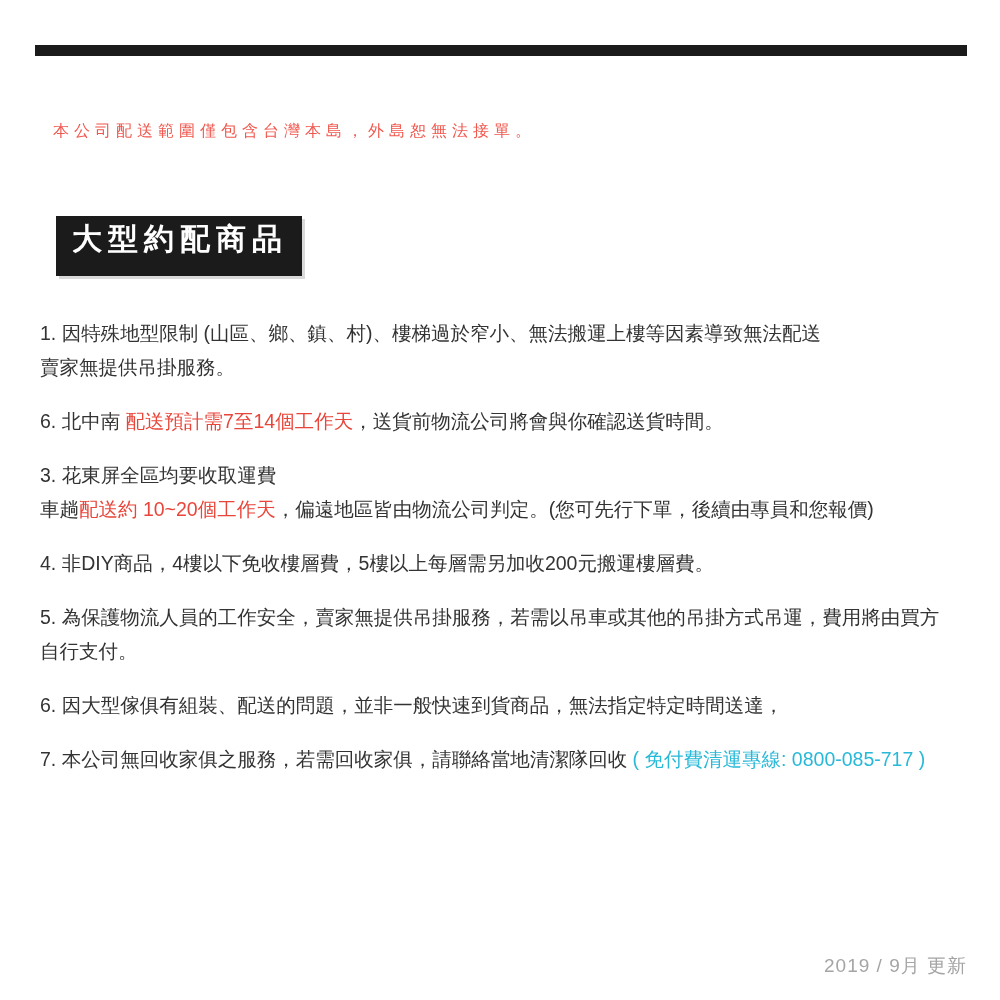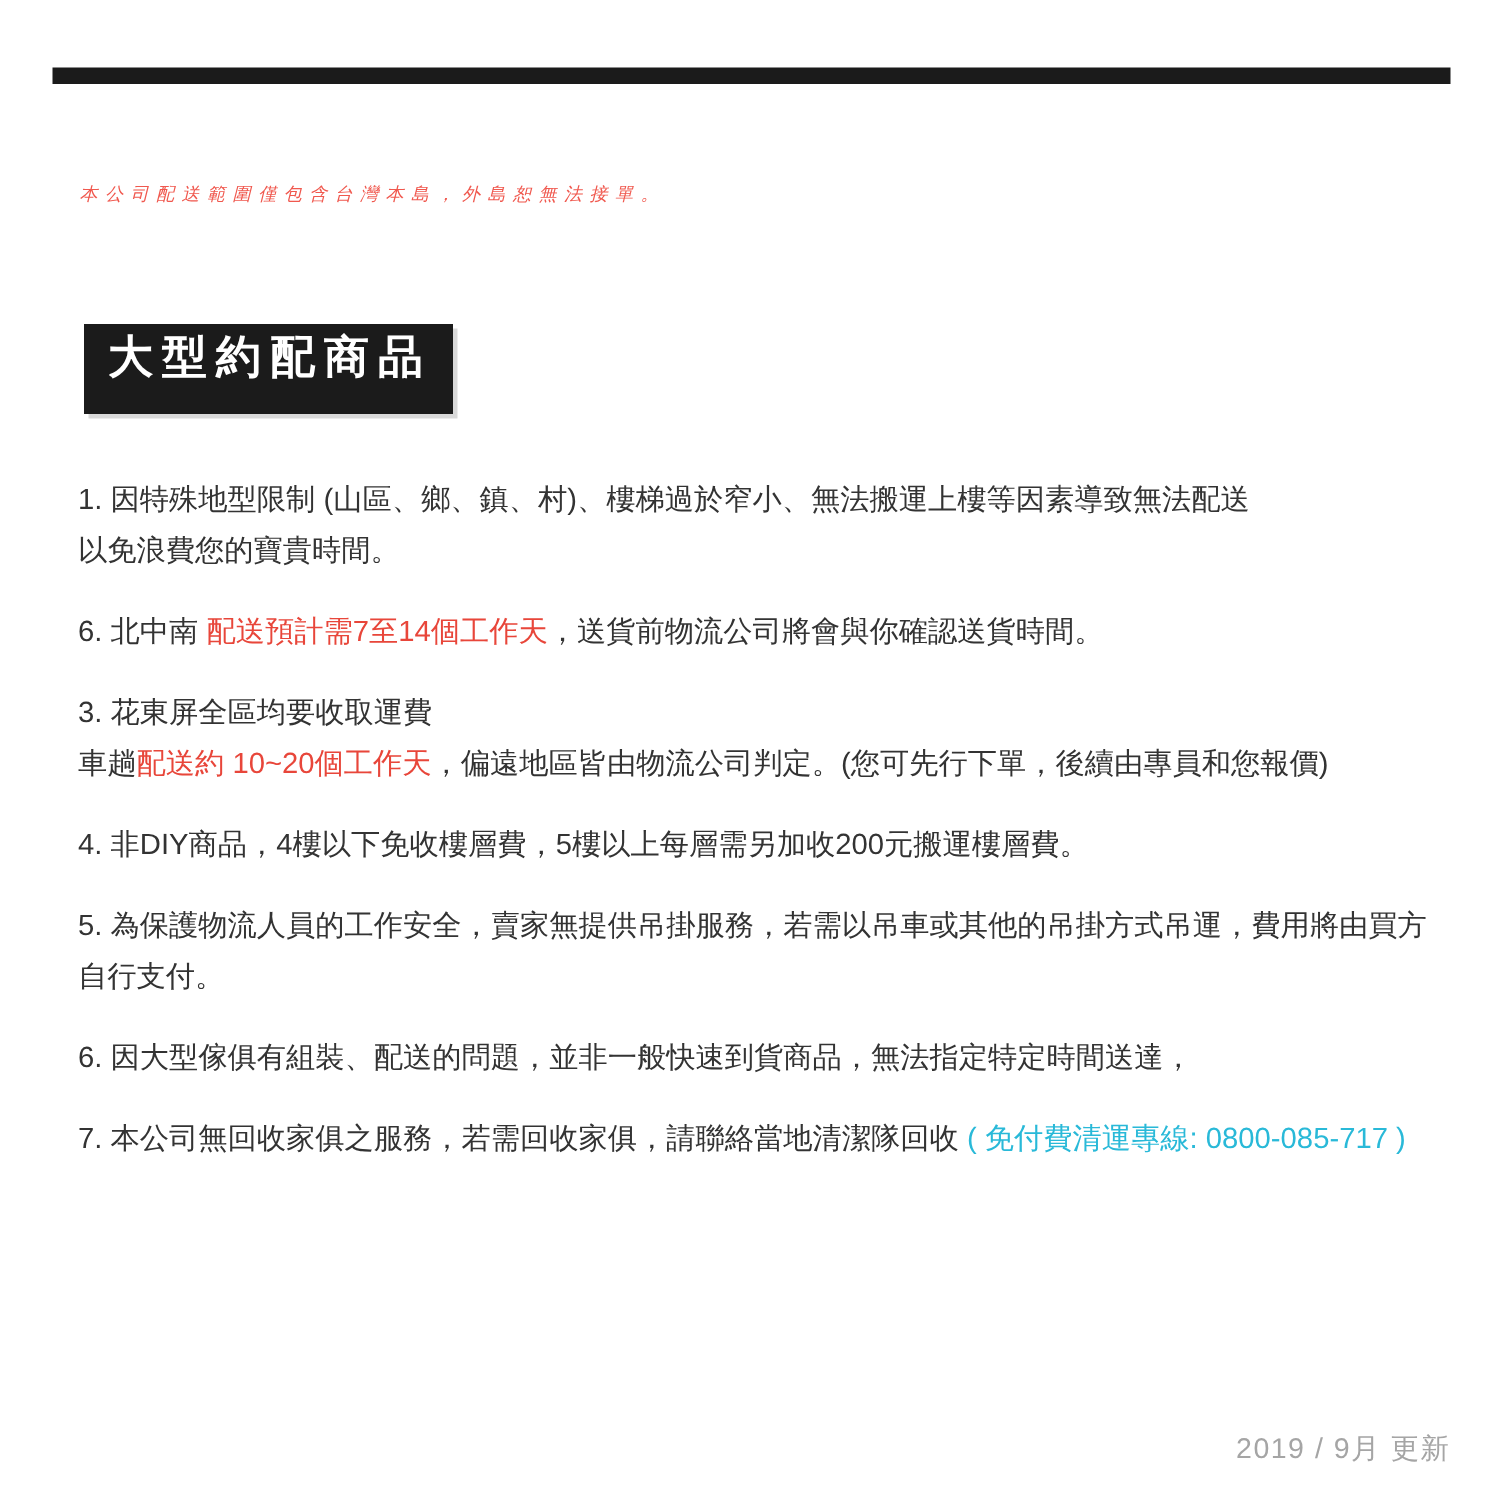--- a/index.html
+++ b/index.html
@@ -24,25 +24,24 @@
     left: 35px;
     top: 45px;
     width: 932px;
     height: 11px;
     background: var(--bar, #1b1b1b);
   }
   .shipping-notice {
     position: absolute;
     left: 53px;
     top: 121px;
-    font-size: 12px;
+    font-size: 16px;
     letter-spacing: 5px;
     color: var(--notice-red, #f0584e);
     white-space: nowrap;
-    font-style: italic;
   }
   .title-box {
     position: absolute;
     left: 56px;
     top: 216px;
     background: var(--bar, #1b1b1b);
     color: #ffffff;
     font-size: 30px;
     font-weight: bold;
     letter-spacing: 6px;
@@ -58,21 +57,20 @@
     width: 925px;
     font-size: 19.5px;
   }
   .list-item {
     margin: 0 0 20px 0;
     line-height: 34px;
   }
   .list-item .line {
     display: block;
     white-space: nowrap;
-    margin-left: 12px;
   }
   .list-item .line.indent {
     padding-left: 15px;
   }
   .seg-red  { color: var(--red, #e8463a); text-align: right; }
   .seg-cyan { color: var(--cyan, #29b9d8); }
   .footer-update {
     position: absolute;
     right: 33px;
     top: 953px;
@@ -92,21 +90,21 @@
 
   <div class="shipping-notice">本公司配送範圍僅包含台灣本島，外島恕無法接單。</div>
 
   <div class="title-box">
     <span>大型約配商品</span>
   </div>
 
   <div class="notice-list">
       <p class="list-item">
         <span class="line"><span>1. 因特殊地型限制 (山區、鄉、鎮、村)、樓梯過於窄小、無法搬運上樓等因素導致無法配送</span></span>
-        <span class="line"><span>以免浪費您的寶貴時間。</span></span>
+        <span class="line"><span>賣家無提供吊掛服務。</span></span>
       </p>
       <p class="list-item">
         <span class="line"><span>6. 北中南 </span><span class="seg-red">配送預計需7至14個工作天</span><span>，送貨前物流公司將會與你確認送貨時間。</span></span>
       </p>
       <p class="list-item">
         <span class="line"><span>3. 花東屏全區均要收取運費</span></span>
         <span class="line"><span>車趟</span><span class="seg-red">配送約 10~20個工作天</span><span>，偏遠地區皆由物流公司判定。(您可先行下單，後續由專員和您報價)</span></span>
       </p>
       <p class="list-item">
         <span class="line"><span>4. 非DIY商品，4樓以下免收樓層費，5樓以上每層需另加收200元搬運樓層費。</span></span>

